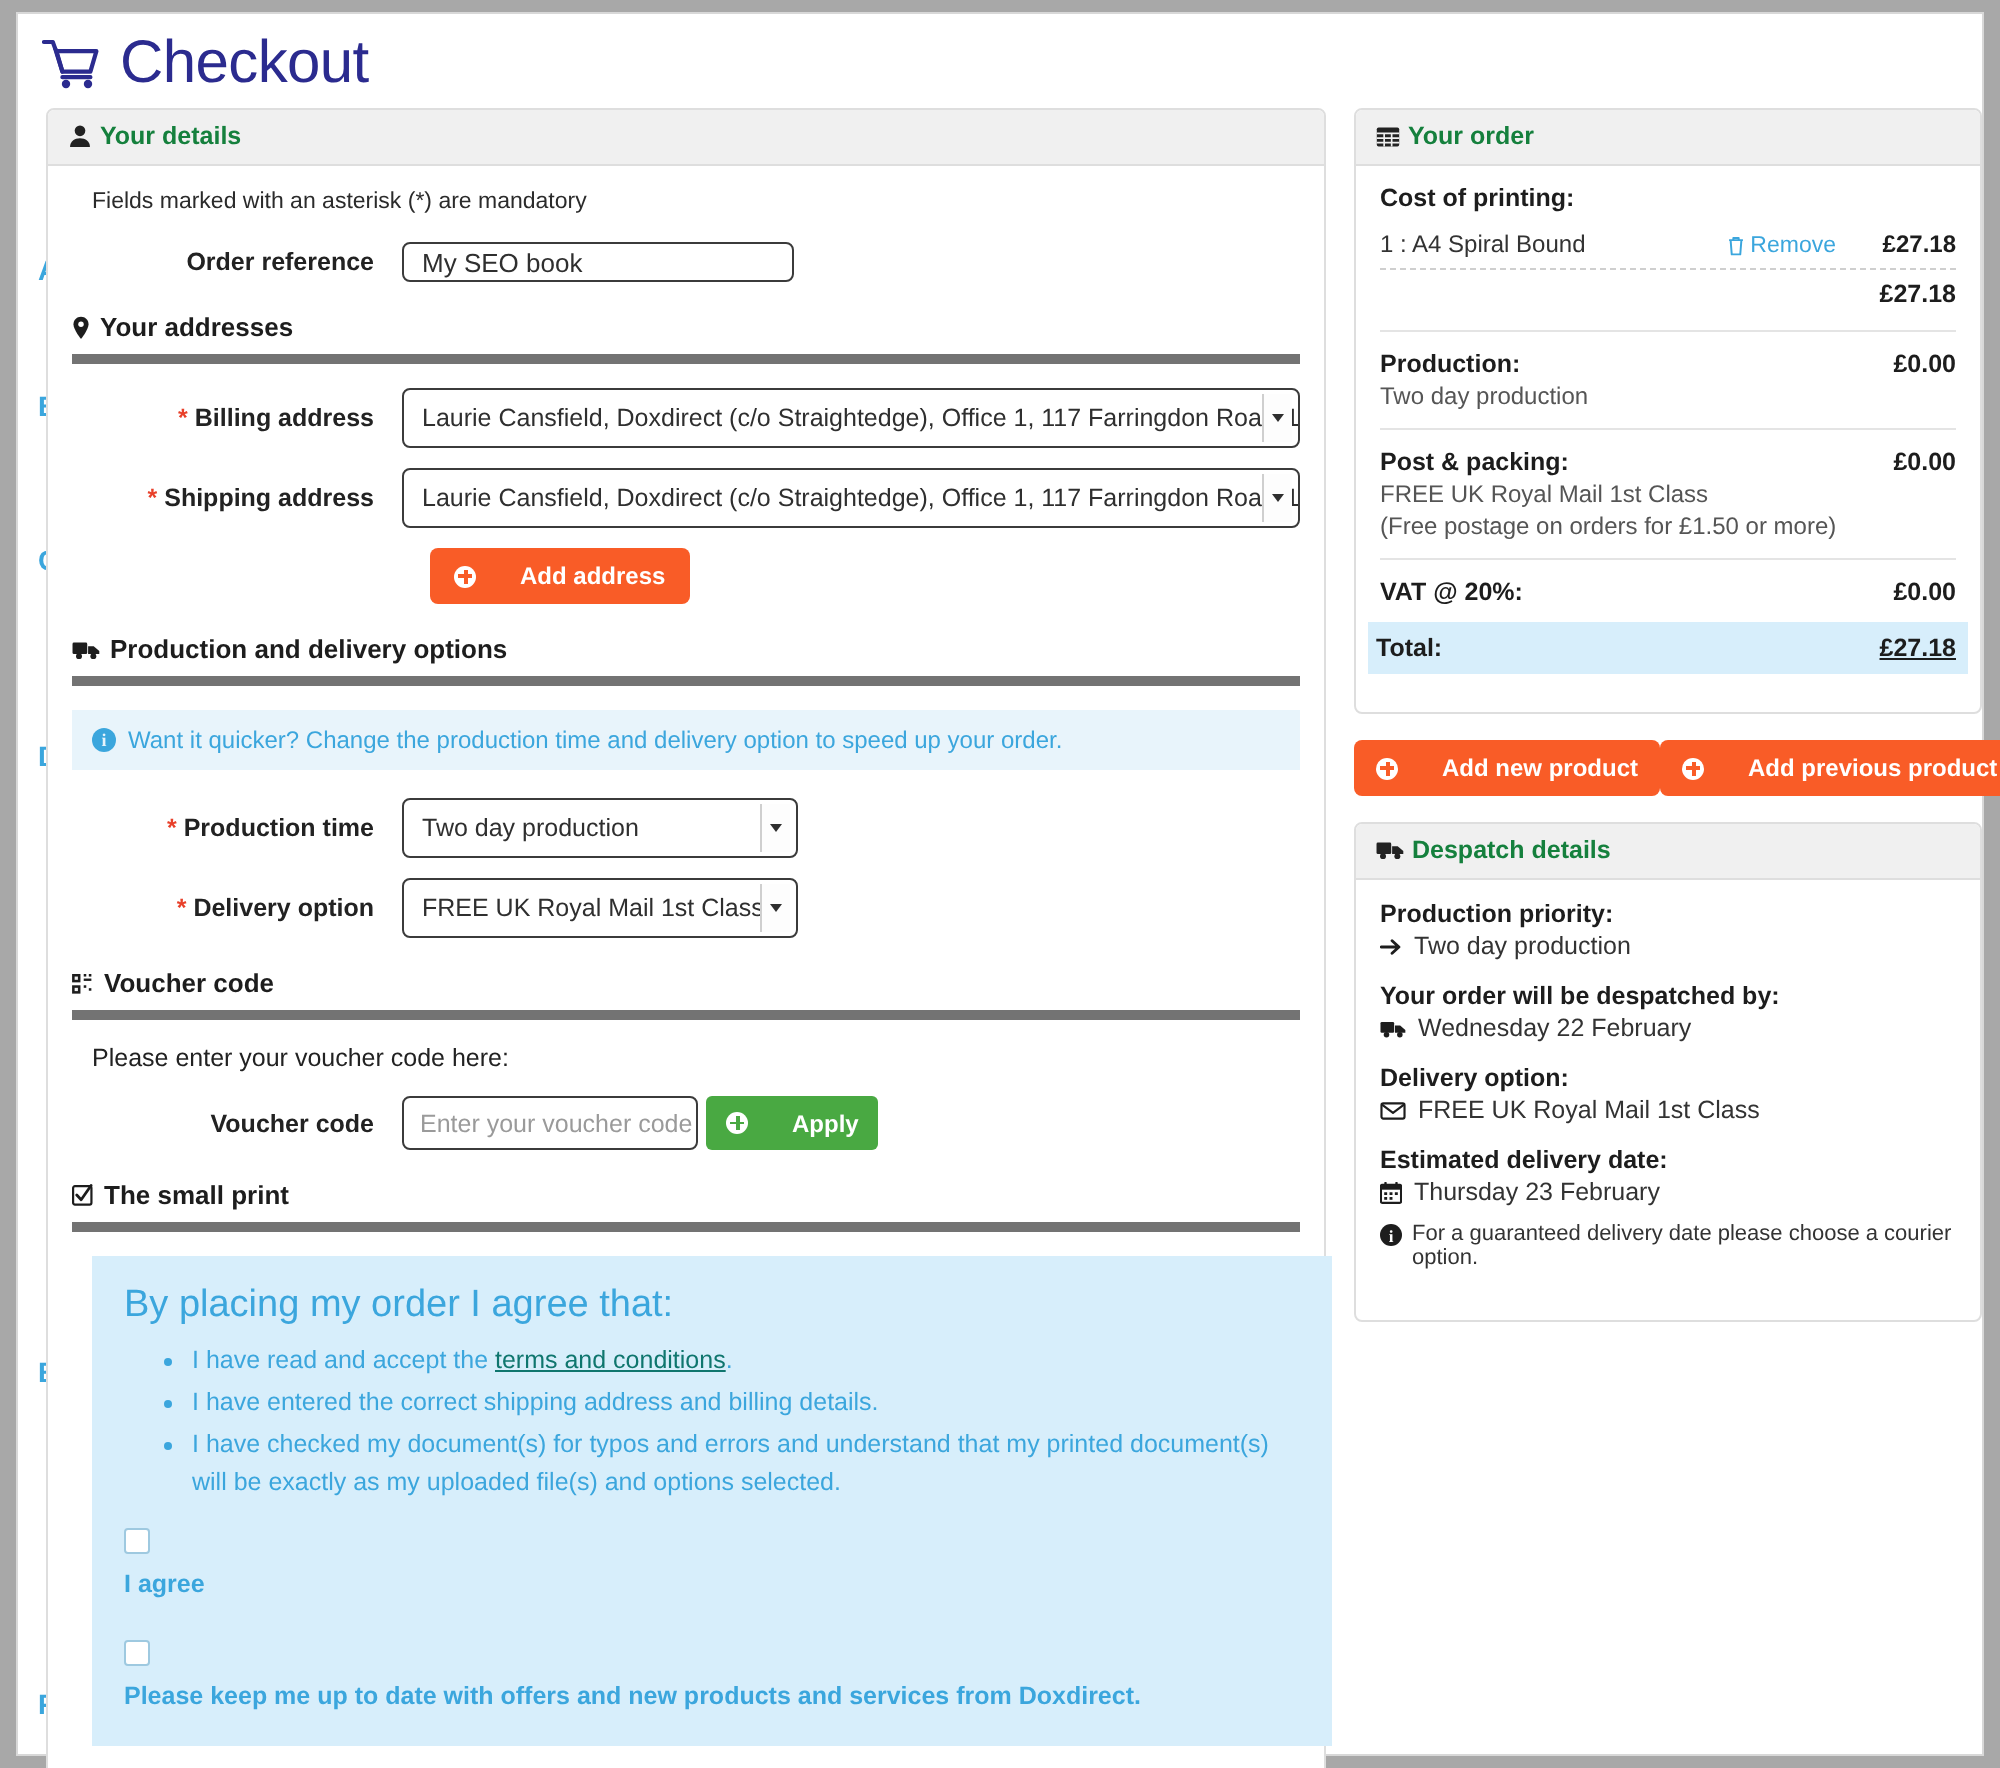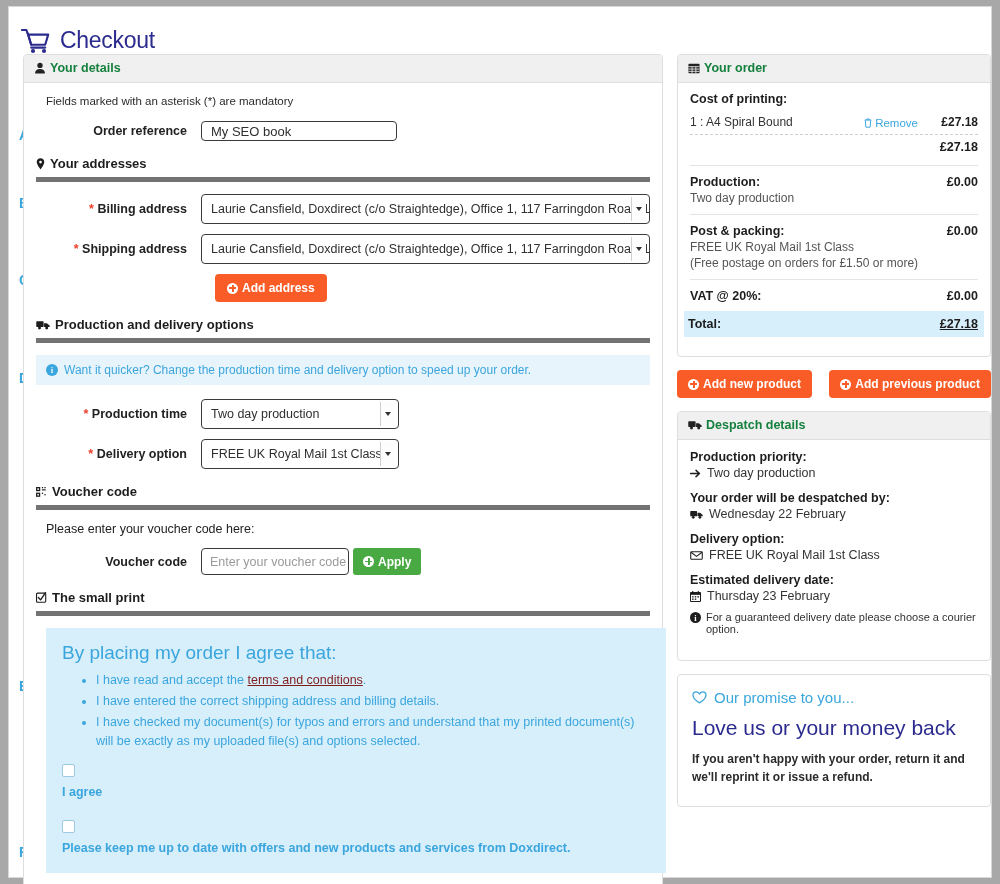--- a/index.html
+++ b/index.html
@@ -19,22 +19,22 @@
     position: absolute;
     left: 8px; top: 6px;
     width: 984px; height: 872px;
     background: #ffffff;
     border: 1px solid #d8d8d8;
   }
 
   
   .page-title {
     position: absolute;
-    left: 12px; top: 20px;
-    font-size: 23px;
+    left: 12px; top: 8px;
+    font-size: 30px;
     color: #2b2b8f;
     font-weight: 400;
     letter-spacing: -0.3px;
     display: flex;
     align-items: center;
     gap: 9px;
   }
   .cart-icon { width: 30px; height: 26px; display: inline-block; }
 
   
@@ -148,21 +148,21 @@
     padding: 3px 0 6px 0;
     border-bottom: 5px solid #737373;
     margin: 12px 0 12px 0;
   }
 
   
   .btn {
     display: inline-flex;
     align-items: center;
     justify-content: space-between;
-    gap: 4px;
+    gap: 22px;
     border: none;
     border-radius: 4px;
     color: #fff;
     font-weight: 700;
     cursor: pointer;
     font-family: "Liberation Sans", sans-serif;
   }
   .btn-orange { background: #f95c27; }
   .btn-green  { background: #49a942; }
   .btn-add-address {
@@ -244,21 +244,21 @@
     margin-bottom: 7px;
   }
   .sp-list {
     margin: 0 0 12px 0;
     padding-left: 34px;
     color: #3ba6dd;
     font-size: 12.5px;
     line-height: 1.52;
   }
   .sp-list li { margin-bottom: 2px; }
-  .sp-list a { color: #7f1d1d; }
+  .sp-list a { color: #0f766e; }
   .sp-check-row {
     display: flex;
     align-items: flex-start;
     gap: 8px;
     color: #3ba6dd;
     font-size: 12.5px;
     font-weight: 600;
     margin-top: 10px;
     flex-direction: column;
   }
@@ -708,30 +708,16 @@
           </div>
           <div class="desp-note">
             <i class="icon-i-dark">i</i>
             <span>For a guaranteed delivery date please choose a courier option.</span>
           </div>
         </div>
 
       </div>
     </div>
 
-    <div class="panel">
-      <div class="promise-body">
-        <div class="promise-kicker">
-          <span>
-            <svg viewBox="0 0 16 14" width="15" height="13">
-              <path d="M8 12.8 C8 12.8 1 8.6 1 4.6 C1 2.4 2.7 1 4.4 1 C6 1 7.3 2 8 3.3 C8.7 2 10 1 11.6 1 C13.3 1 15 2.4 15 4.6 C15 8.6 8 12.8 8 12.8 Z" fill="none" stroke="#3ba6dd" stroke-width="1.4" stroke-linejoin="round"></path>
-            </svg>
-          </span>
-          <span>Our promise to you...</span>
-        </div>
-        <div class="promise-title">Love us or your money back</div>
-        <div class="promise-text">If you aren't happy with your order, return it and we'll reprint it or issue a refund.</div>
-      </div>
-    </div>
 
   </div>
  </div>
 </div>
 
 </body></html>

